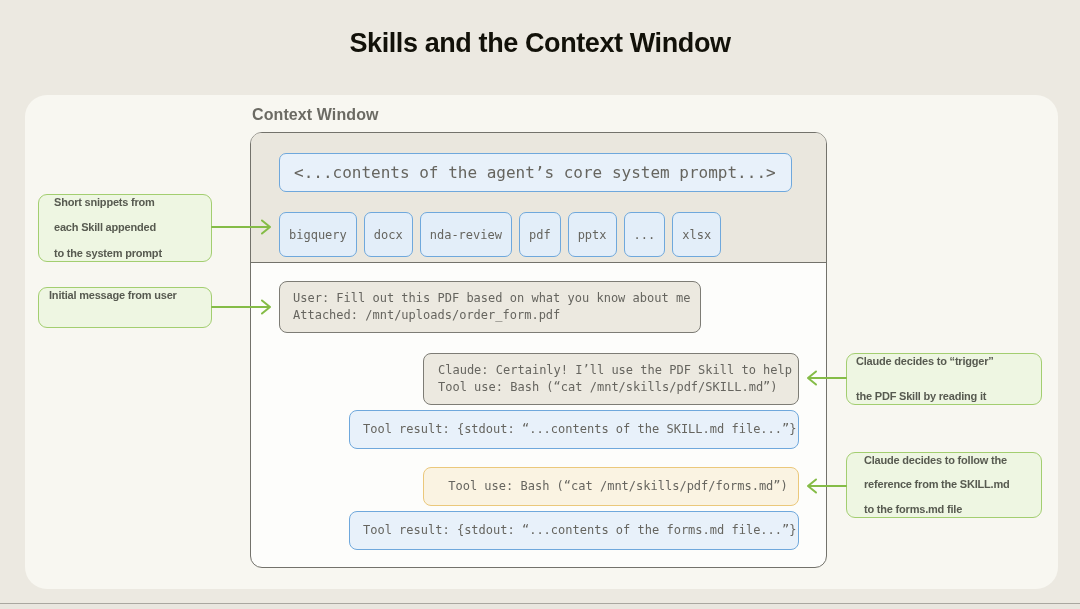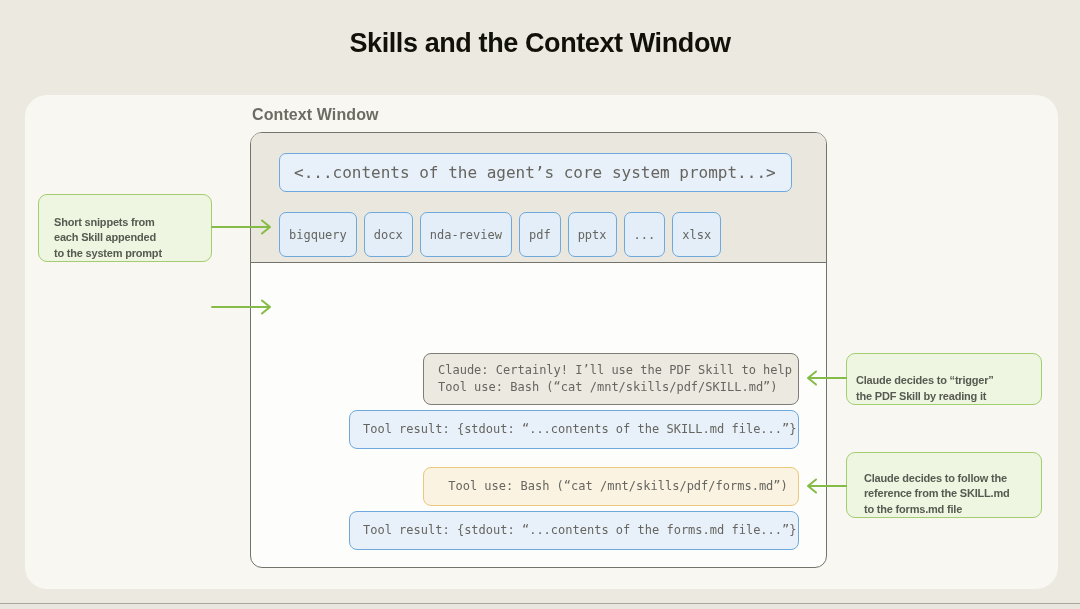--- a/index.html
+++ b/index.html
@@ -36,21 +36,21 @@
   .msg.gray{border:1.5px solid var(--gray-border);background:var(--gray-fill);}
   .msg.blue{border:1.5px solid var(--blue-border);background:var(--blue-fill);}
   .msg.orange{border:1.5px solid var(--orange-border);background:var(--orange-fill);text-align:center;}
   .user-box{left:28px;top:148px;width:422px;height:52px;padding-left:13px;}
   .claude-box{left:172px;top:220px;width:376px;height:52px;padding-left:14px;}
   .tr1-box{left:98px;top:277px;width:450px;height:39px;padding-left:13px;}
   .tu2-box{left:172px;top:334px;width:376px;height:39px;padding-left:14px;}
   .tr2-box{left:98px;top:378px;width:450px;height:39px;padding-left:13px;}
   .callout{position:absolute;border:1.5px solid var(--green-border);background:var(--green-fill);border-radius:9px;
            color:var(--callout-text);font-weight:bold;font-size:11px;line-height:15.5px;letter-spacing:-0.2px;
-           display:flex;flex-direction:column;justify-content:flex-end;white-space:nowrap;overflow:hidden;}
+           display:flex;flex-direction:column;justify-content:space-between;white-space:nowrap;overflow:hidden;}
   .co1{left:38px;top:194px;width:174px;height:68px;padding-left:15px;}
   .co2{left:38px;top:287px;width:174px;height:41px;padding-left:10px;}
   .co3{left:846px;top:353px;width:196px;height:52px;padding-left:9px;}
   .co4{left:846px;top:452px;width:196px;height:66px;padding-left:17px;}
   .arrows{position:absolute;left:0;top:0;width:1080px;height:609px;color:var(--arrow-green);pointer-events:none;z-index:5;}
   .bottom-strip{position:absolute;left:0;top:603px;width:100%;height:6px;background:#E9E6DF;border-top:1.5px solid #A9A7A0;}
 </style>
 </head>
 <body>
 
@@ -70,30 +70,34 @@
     <div class="chips">
         <div class="chip">bigquery</div>
         <div class="chip">docx</div>
         <div class="chip">nda-review</div>
         <div class="chip">pdf</div>
         <div class="chip">pptx</div>
         <div class="chip">...</div>
         <div class="chip">xlsx</div>
       </div>
 
+    <div class="msg gray user-box"><div class="line">User: Fill out this PDF based on what you know about me</div><div class="line">Attached: /mnt/uploads/order_form.pdf</div></div>
     <div class="msg gray claude-box"><div class="line">Claude: Certainly! I’ll use the PDF Skill to help</div><div class="line">Tool use: Bash (“cat /mnt/skills/pdf/SKILL.md”)</div></div>
     <div class="msg blue tr1-box"><div class="line">Tool result: {stdout: “...contents of the SKILL.md file...”}</div></div>
     <div class="msg orange tu2-box"><div class="line">Tool use: Bash (“cat /mnt/skills/pdf/forms.md”)</div></div>
     <div class="msg blue tr2-box"><div class="line">Tool result: {stdout: “...contents of the forms.md file...”}</div></div>
   </div>
 
   <div class="callout co1">
       <div class="line">Short snippets from</div>
       <div class="line">each Skill appended</div>
       <div class="line">to the system prompt</div>
+    </div>
+  <div class="callout co2">
+      <div class="line">Initial message from user</div>
     </div>
   <div class="callout co3">
       <div class="line">Claude decides to “trigger”</div>
       <div class="line">the PDF Skill by reading it</div>
     </div>
   <div class="callout co4">
       <div class="line">Claude decides to follow the</div>
       <div class="line">reference from the SKILL.md</div>
       <div class="line">to the forms.md file</div>
     </div>

